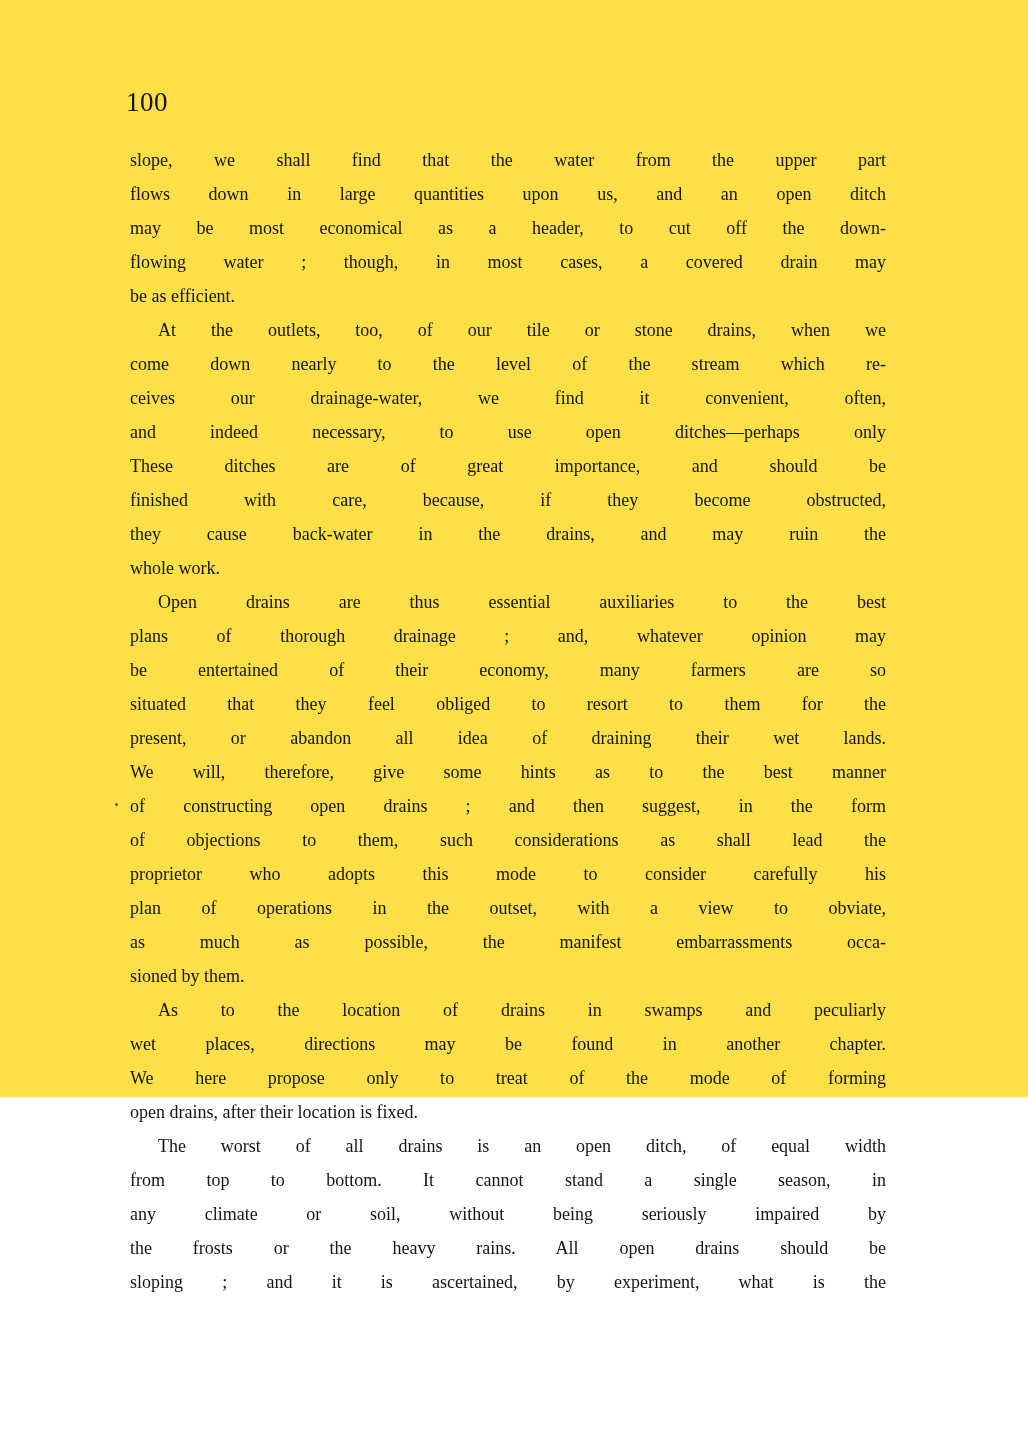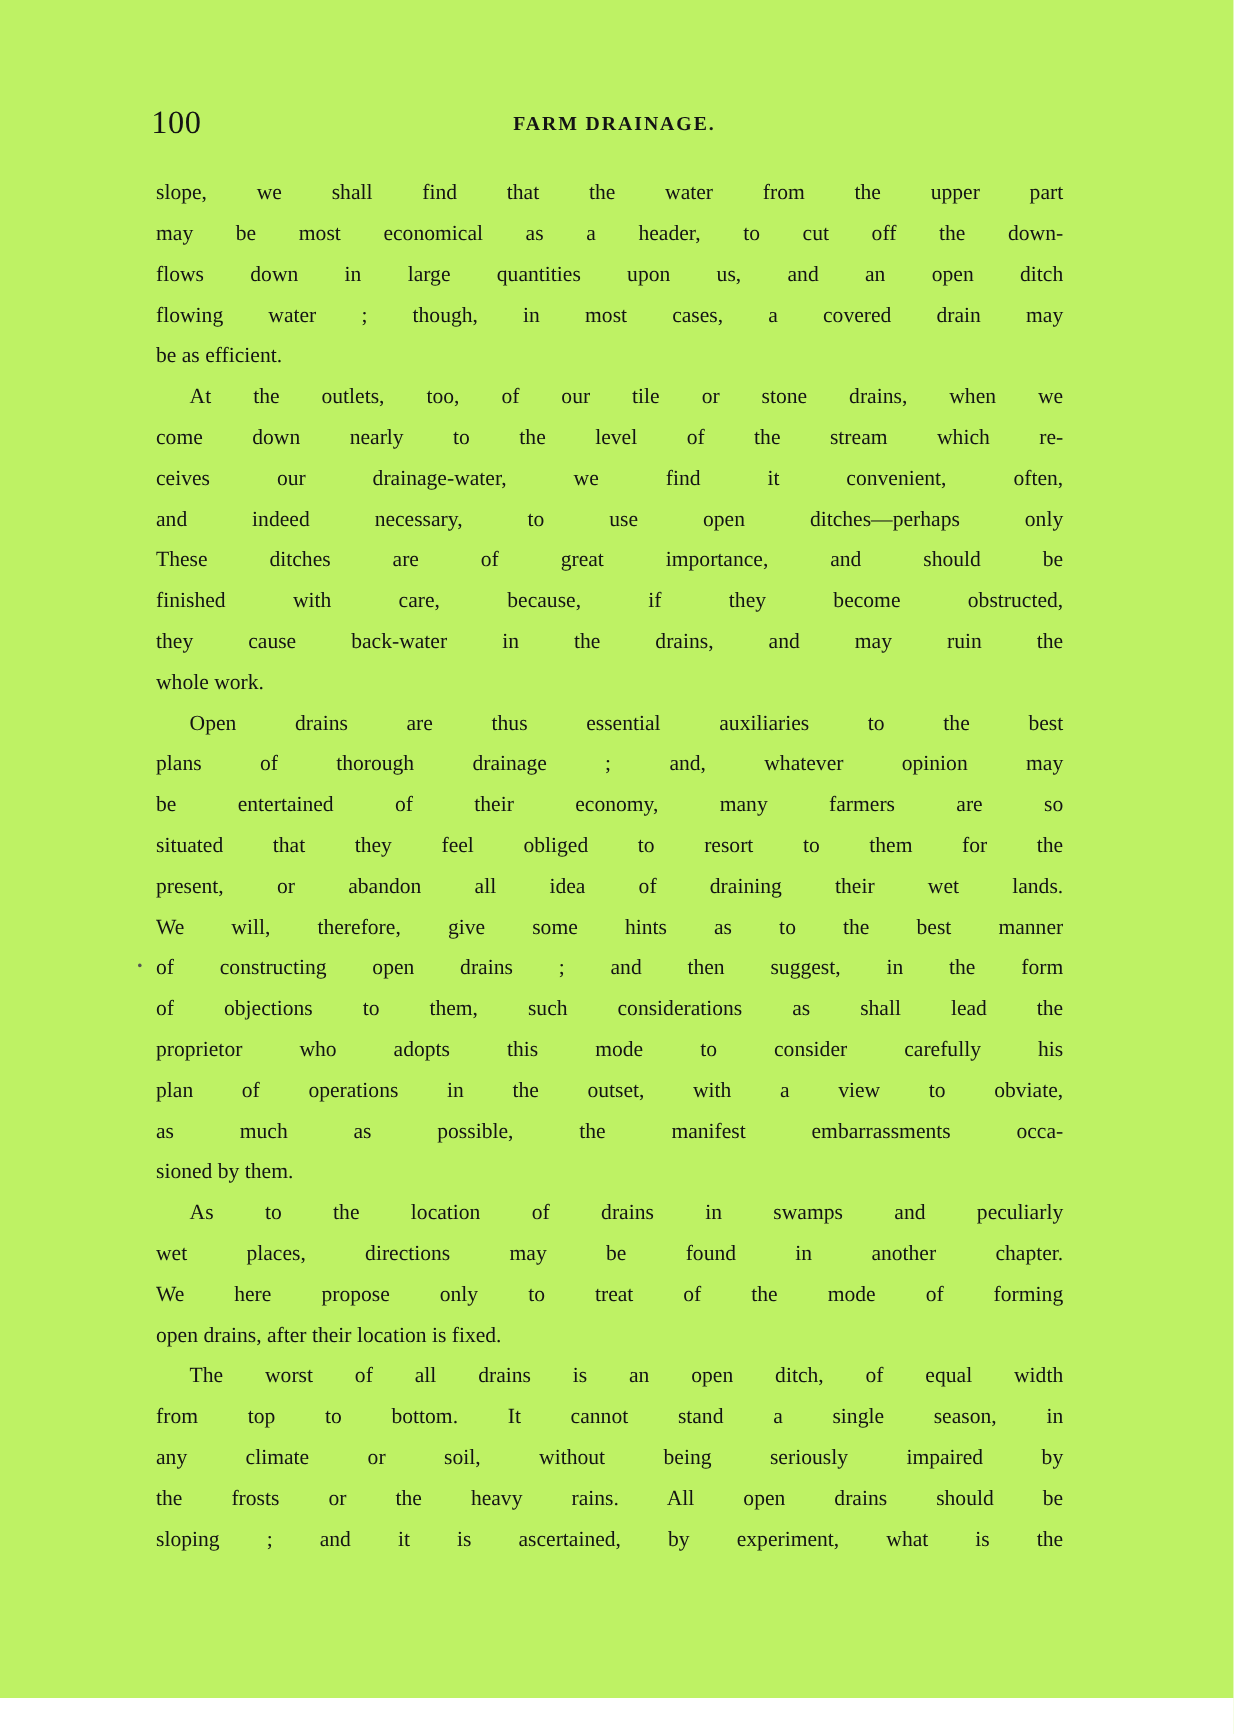--- a/index.html
+++ b/index.html
@@ -12,22 +12,22 @@
       height: 1445px;
       position: relative;
       overflow: hidden;
       font-family: "DejaVu Serif", "Liberation Serif", serif;
       color: #141414;
     }
     .page {
       position: absolute;
       left: 0; top: 0;
       width: 1028px;
-      height: 1415px;
-      background: #bef264;
+      height: 1097px;
+      background: #fde047;
     }
     .running-head {
       position: absolute;
       left: 126px;
       top: 86px;
       width: 760px;
       height: 34px;
     }
     .page-number {
       position: absolute;
@@ -85,31 +85,30 @@
       border-radius: 50%;
     }
   </style>
 </head>
 <body>
 
 <div class="page">
 
   <div class="running-head">
     <span class="page-number">100</span>
-    <span class="running-title">FARM DRAINAGE.</span>
   </div>
 
   <div class="margin-dot"></div>
 
   <div class="body-text">
 
     <div class="paragraph">
       <span class="line">slope, we shall find that the water from the upper part</span>
+      <span class="line">flows down in large quantities upon us, and an open ditch</span>
       <span class="line">may be most economical as a header, to cut off the down-</span>
-      <span class="line">flows down in large quantities upon us, and an open ditch</span>
       <span class="line">flowing water ; though, in most cases, a covered drain may</span>
       <span class="line last">be as efficient.</span>
     </div>
 
     <div class="paragraph">
       <span class="line indent">At the outlets, too, of our tile or stone drains, when we</span>
       <span class="line">come down nearly to the level of the stream which re-</span>
       <span class="line">ceives our drainage-water, we find it convenient, often,</span>
       <span class="line">and indeed necessary, to use open ditches—perhaps only</span>
       <span class="line">These ditches are of great importance, and should be</span>

